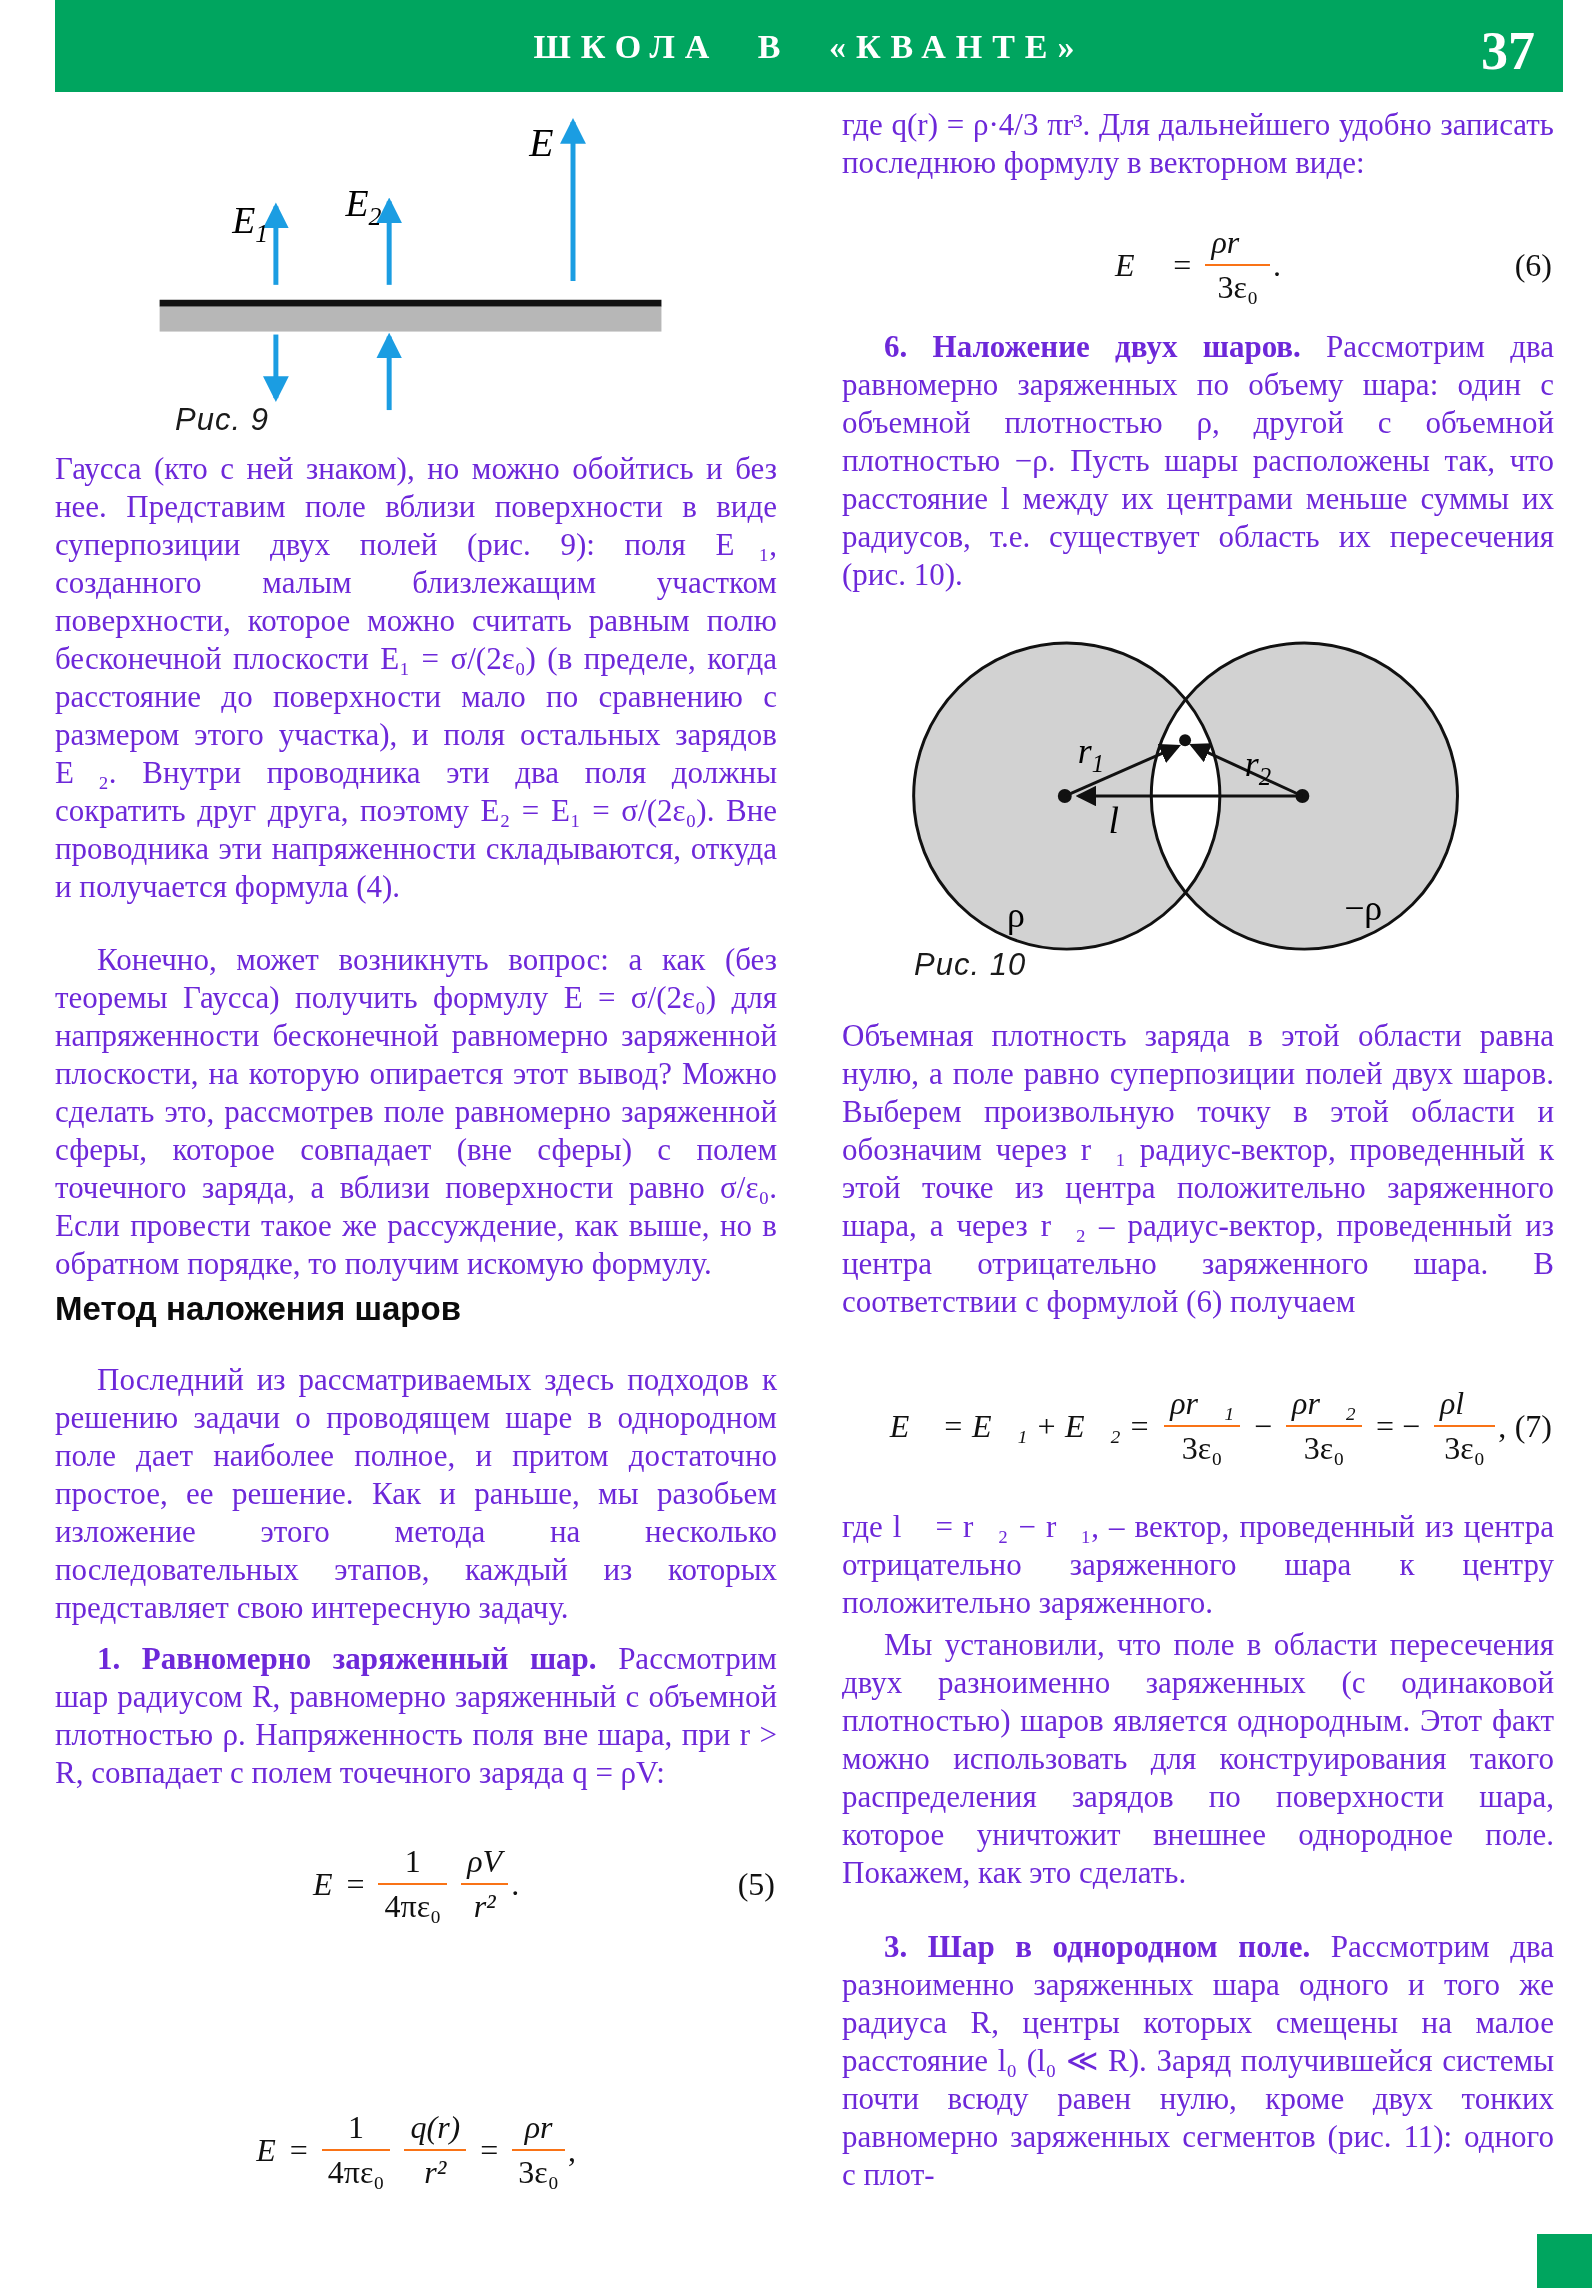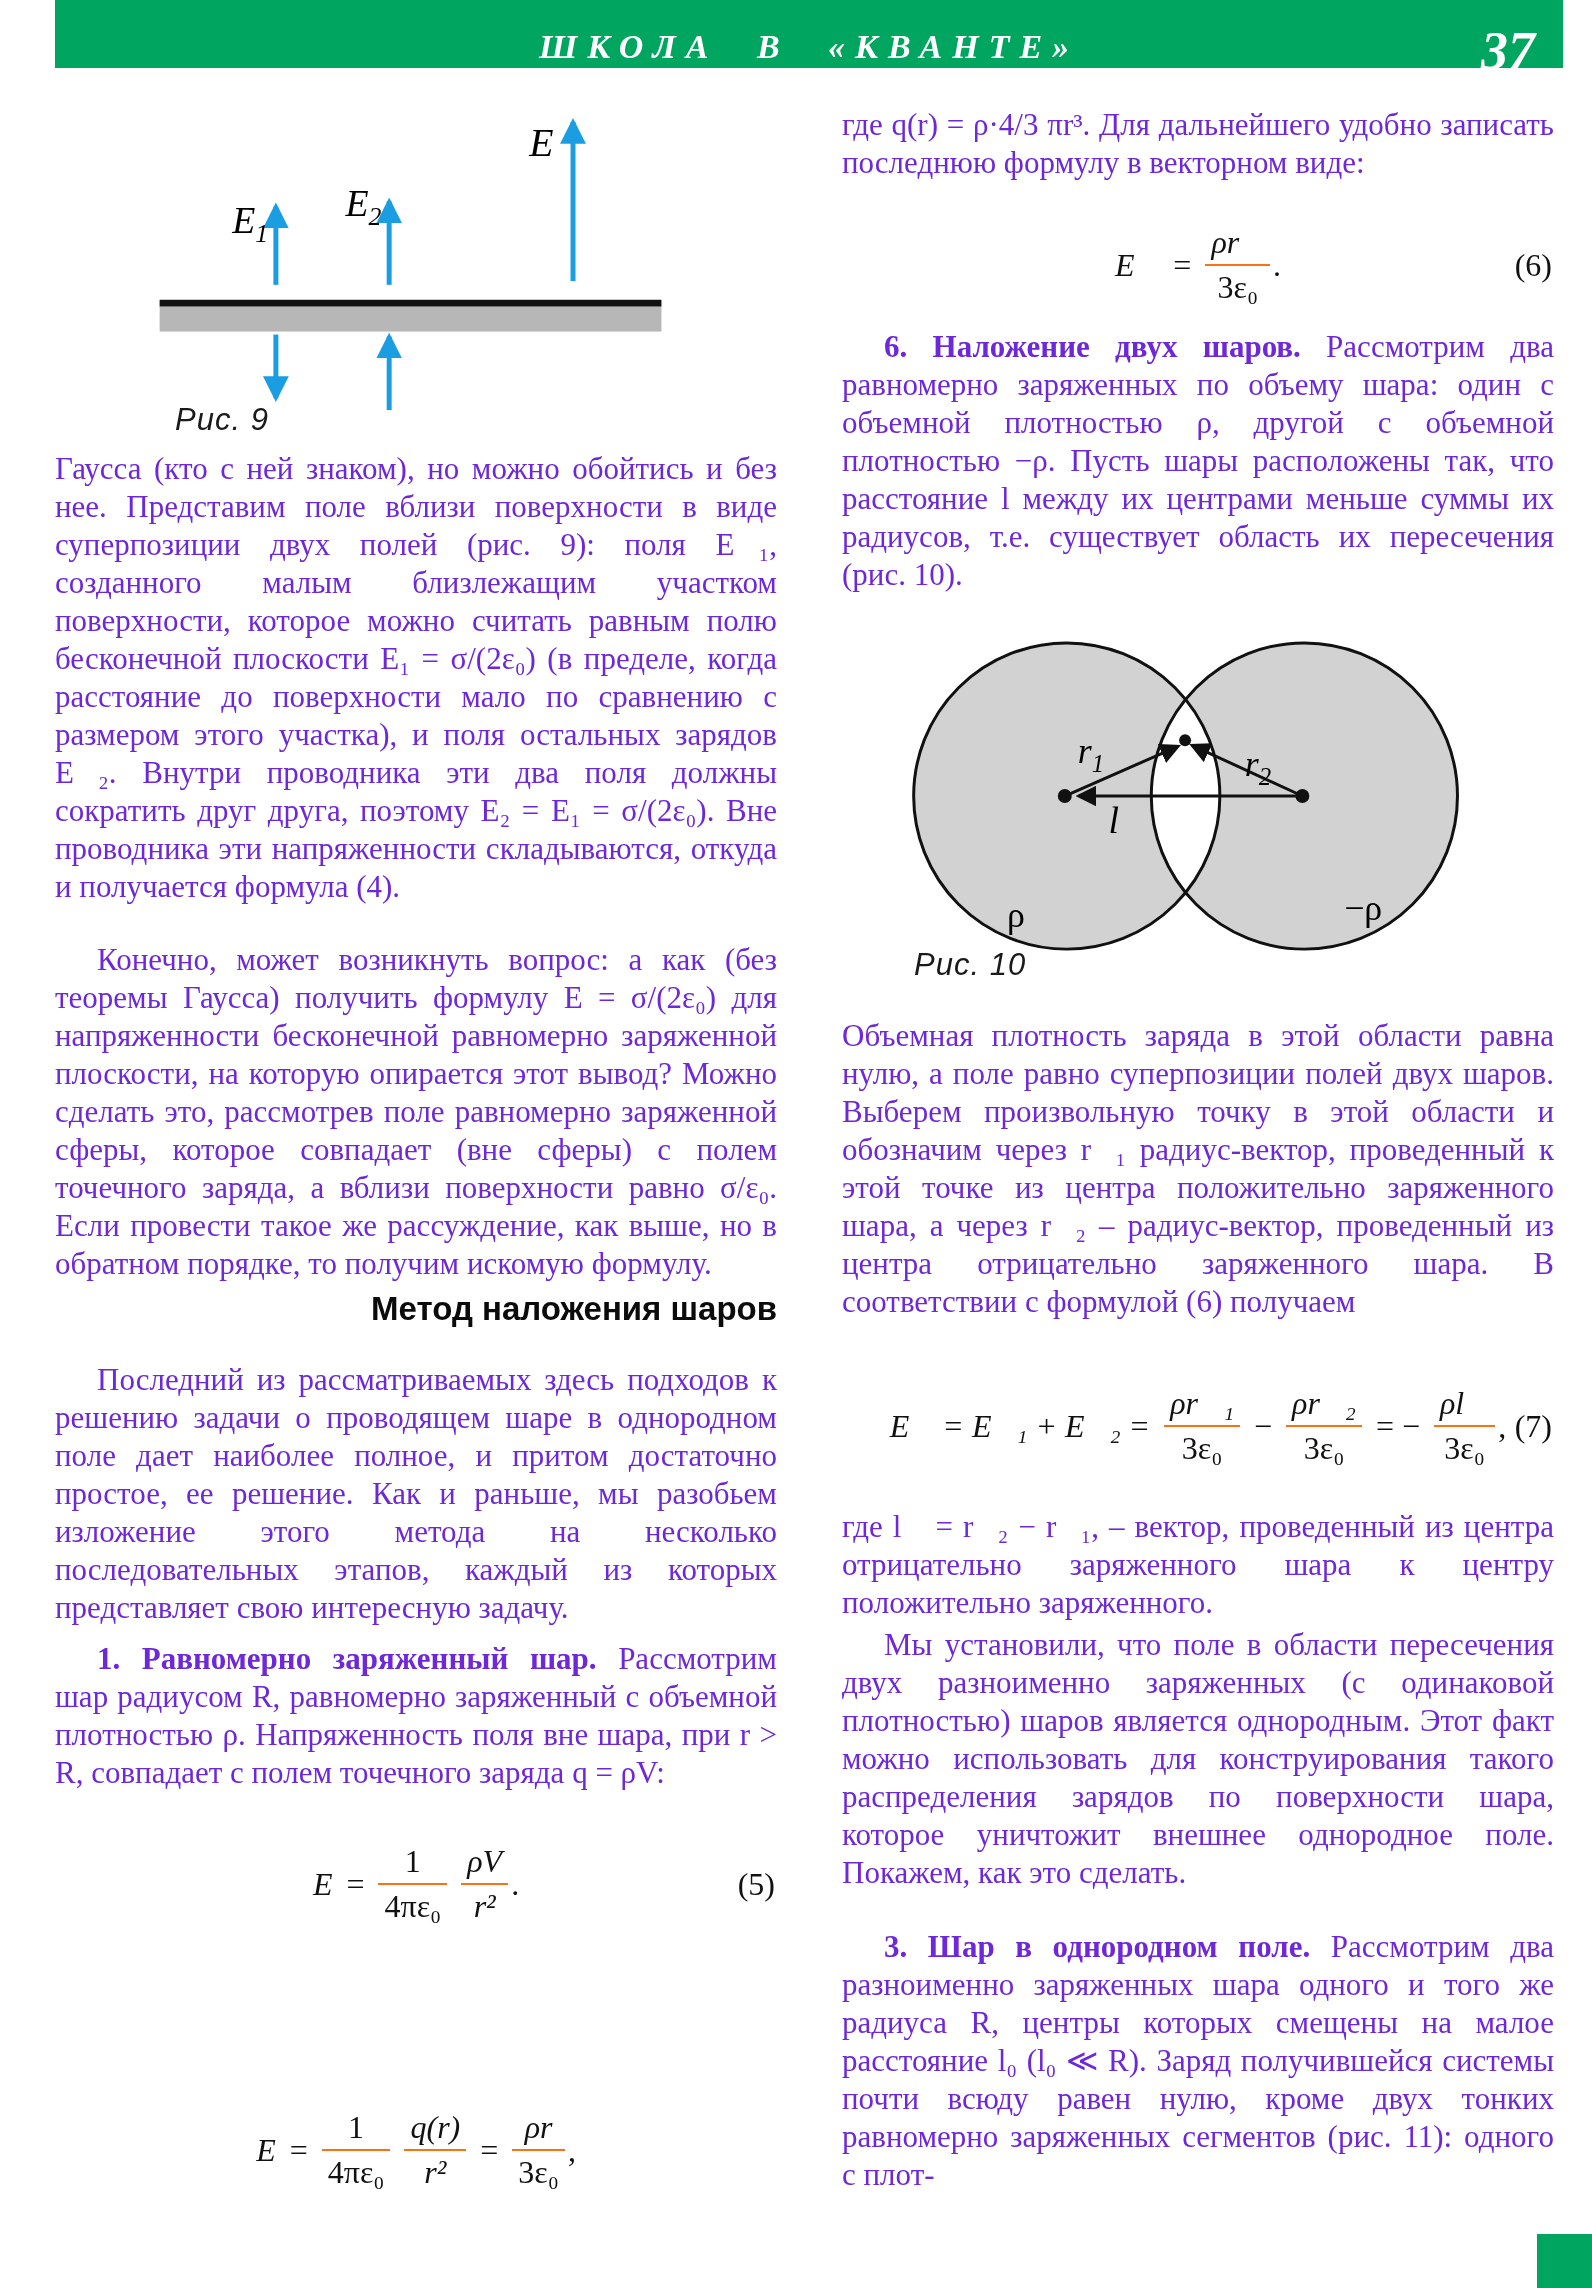--- a/index.html
+++ b/index.html
@@ -3,23 +3,22 @@
 <meta charset="utf-8">
 <style>
   * { margin:0; padding:0; box-sizing:border-box; }
   html,body { background:#ffffff; }
   .page {
     position:relative; width:1592px; height:2289px; background:#ffffff;
     font-family:"Liberation Serif","DejaVu Serif",serif; color:#111; overflow:hidden;
   }
   
   .header-bar {
-    position:absolute; left:55px; top:0; width:1508px; height:68px;
+    position:absolute; left:55px; top:0; width:1508px; height:92px;
     background:#00a55f;
-    font-style:italic;
   }
   .header-title {
     position:absolute; left:0; right:0; top:28px; text-align:center;
     font-family:"Liberation Serif","DejaVu Serif",serif;
     font-size:34px; font-weight:600; color:#ffffff;
     letter-spacing:10px; word-spacing:20px;
   }
   .page-number {
     position:absolute; right:28px; top:20px;
     font-size:54px; font-weight:bold; color:#ffffff;
@@ -33,21 +32,21 @@
   .col-left  { left:55px;  width:722px; }
   .col-right { left:842px; width:712px; }
   .para {
     position:absolute; left:0; width:100%;
     font-size:31px; line-height:38px; text-align:justify; color:#6d28d9;
     hyphens:auto;
   }
   .ind { text-indent:42px; }
   .lead { font-weight:bold; }
   .section-heading {
-    position:absolute; left:0; width:100%; text-align:right;
+    position:absolute; left:0; width:100%; text-align:left;
     font-family:"Liberation Sans","DejaVu Sans",sans-serif;
     font-weight:bold; font-size:33px; color:#0b0b0b;
   }
   .fig-caption {
     position:absolute;
     font-family:"Liberation Sans","DejaVu Sans",sans-serif;
     font-style:italic; font-size:31px; color:#1a1a1a; letter-spacing:1px;
   }
   
   .formula {

